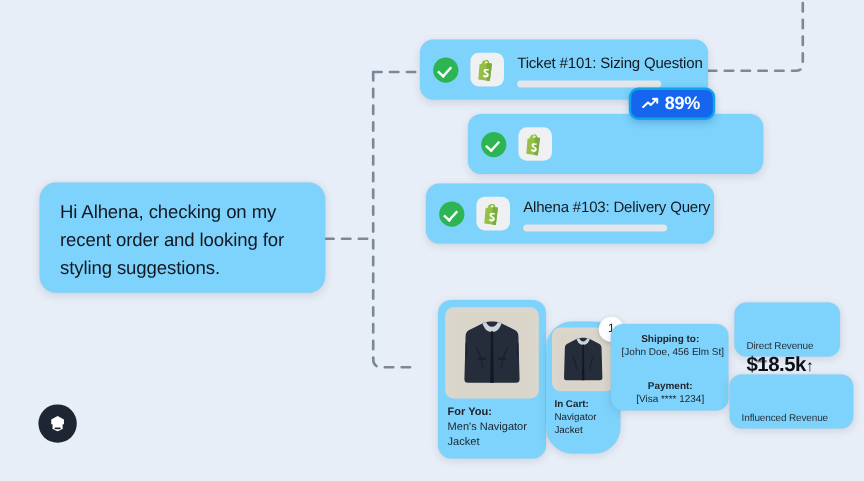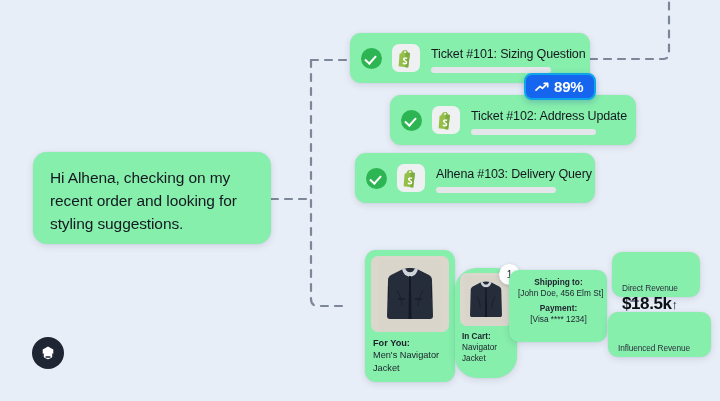--- a/index.html
+++ b/index.html
@@ -18,21 +18,21 @@
   
   #connectors {
     position: absolute; left: 0; top: 0;
     width: 720px; height: 401px;
     pointer-events: none;
   }
 
   
   .card {
     position: absolute;
-    background: #86efac;
+    background: #7dd3fc;
     border-radius: 12px;
     box-shadow: 0 2px 7px rgba(30,45,80,.13), 0 0 0 .5px rgba(20,40,80,.05);
   }
 
   
   #chat-bubble {
     left: 33px; top: 152px;
     width: 238px; height: 92px;
     border-radius: 14px;
     padding: 14px 12px 0 17px;
@@ -213,24 +213,20 @@
 
   <div class="card ticket" id="ticket-102">
     <span class="check"></span>
     <span class="shopbag">
       <svg width="17" height="19" viewBox="0 0 17 19" aria-hidden="true">
         <path d="M5.6 1.2 C4.3 1.5 3.6 2.9 3.4 4.2 L1.6 4.7 L0.6 17.2 L10.2 18.6 L12 4.1 L9.6 3.6 C9.5 2.1 8.7 1 7.5 1 Z" fill="#96bf48"></path>
         <path d="M7.5 1 C8.7 1 9.5 2.1 9.6 3.6 L12 4.1 L10.2 18.6 L7.3 18.2 Z" fill="#7cab3f"></path>
         <path d="M8.5 3.4 C8.4 2.4 8 1.8 7.4 1.8 C6.5 1.9 6 3 5.8 4 Z" fill="#eaf3dd"></path>
         <path d="M7.8 8.6 c-1.6-.5-2.7.1-2.8 1.3 -.1 1.3 1 1.8 1.8 2.3 .7.4 .9.8 .8 1.2 -.1.5-.8.6-1.5.4 -.6-.2-1.1-.6-1.1-.6 l-.4 1.6 s.6.5 1.7.7 c1.7.3 2.9-.5 3-1.9 .1-1.3-.9-1.9-1.8-2.4 -.7-.4-1-.7-.9-1.1 .1-.4.6-.5 1.2-.4 .6.1 1.1.4 1.1.4 l.5-1.5 z" fill="#fff"></path>
       </svg>
-    </span>
-    <span class="ticket-text">
-      <span class="ticket-title">Ticket #102: Address Update</span>
-      <span class="skeleton" style="display:block"></span>
     </span>
   </div>
 
   <div class="card ticket" id="ticket-103">
     <span class="check"></span>
     <span class="shopbag">
       <svg width="17" height="19" viewBox="0 0 17 19" aria-hidden="true">
         <path d="M5.6 1.2 C4.3 1.5 3.6 2.9 3.4 4.2 L1.6 4.7 L0.6 17.2 L10.2 18.6 L12 4.1 L9.6 3.6 C9.5 2.1 8.7 1 7.5 1 Z" fill="#96bf48"></path>
         <path d="M7.5 1 C8.7 1 9.5 2.1 9.6 3.6 L12 4.1 L10.2 18.6 L7.3 18.2 Z" fill="#7cab3f"></path>
         <path d="M8.5 3.4 C8.4 2.4 8 1.8 7.4 1.8 C6.5 1.9 6 3 5.8 4 Z" fill="#eaf3dd"></path>
@@ -290,21 +286,21 @@
       <div>Navigator</div>
       <div>Jacket</div>
     </div>
   </div>
 
   <div id="cart-badge">1</div>
 
   <div class="card" id="shipping-card">
     <div class="line bold">Shipping to:</div>
     <div class="line">[John Doe, 456 Elm St]</div>
-    <div class="line bold" style="margin-top:3px">Payment:</div>
+    <div class="line bold" style="margin-top:16px">Payment:</div>
     <div class="line">[Visa **** 1234]</div>
   </div>
 
   <div class="card revcard" id="rev-direct">
     <div class="rev-label">Direct Revenue</div>
     <div class="rev-value">
       <span>$18.5k</span><span class="arrow">↑</span>
     </div>
   </div>
 

